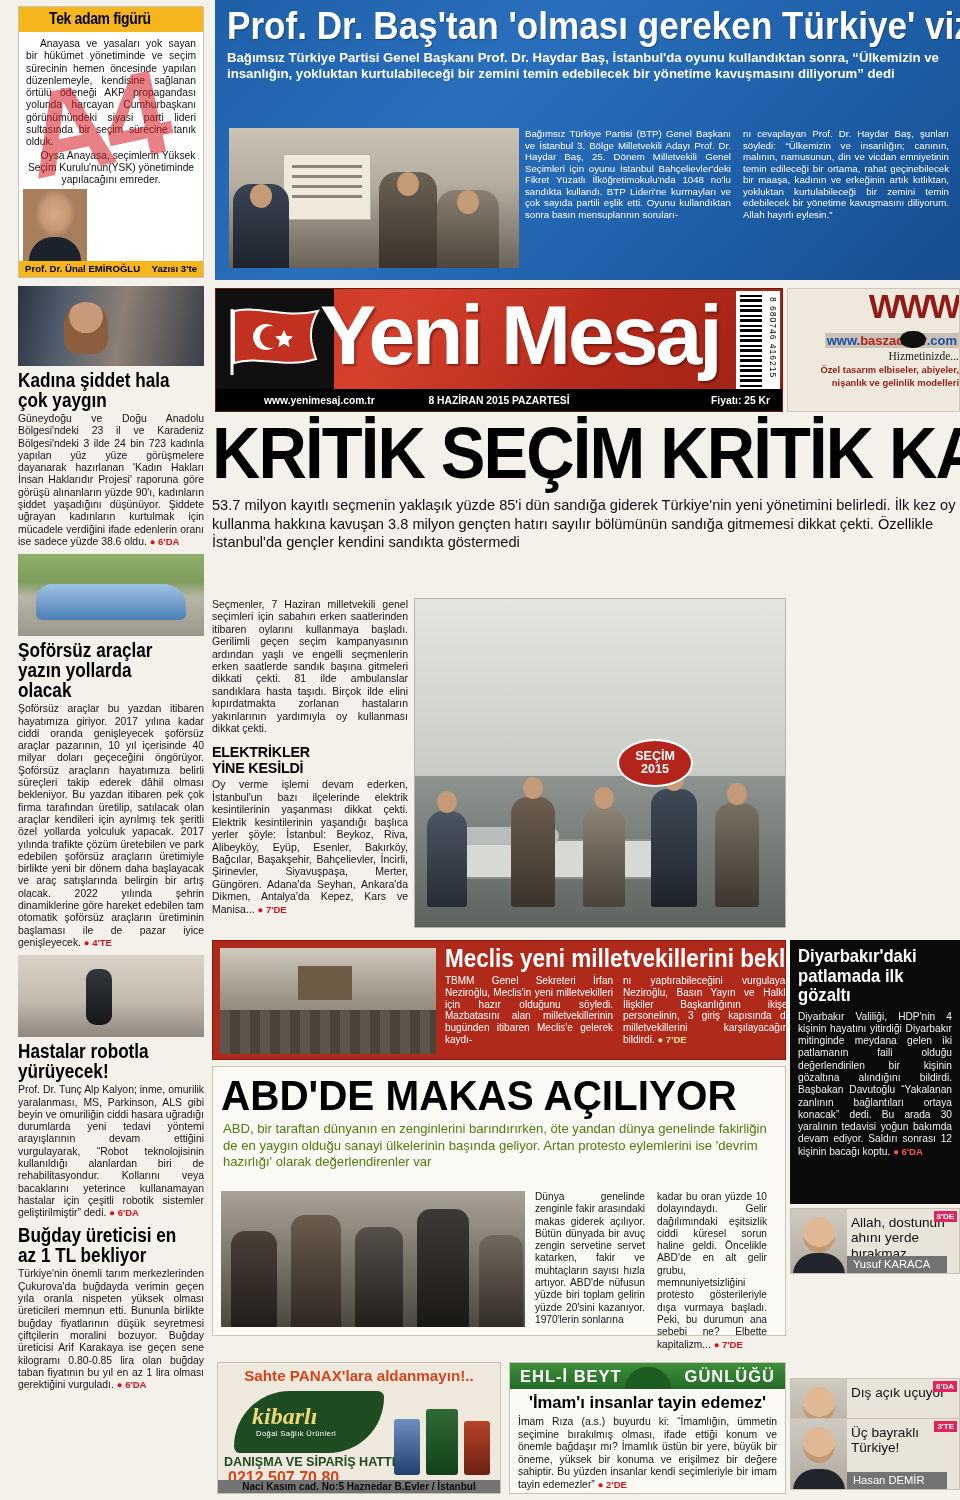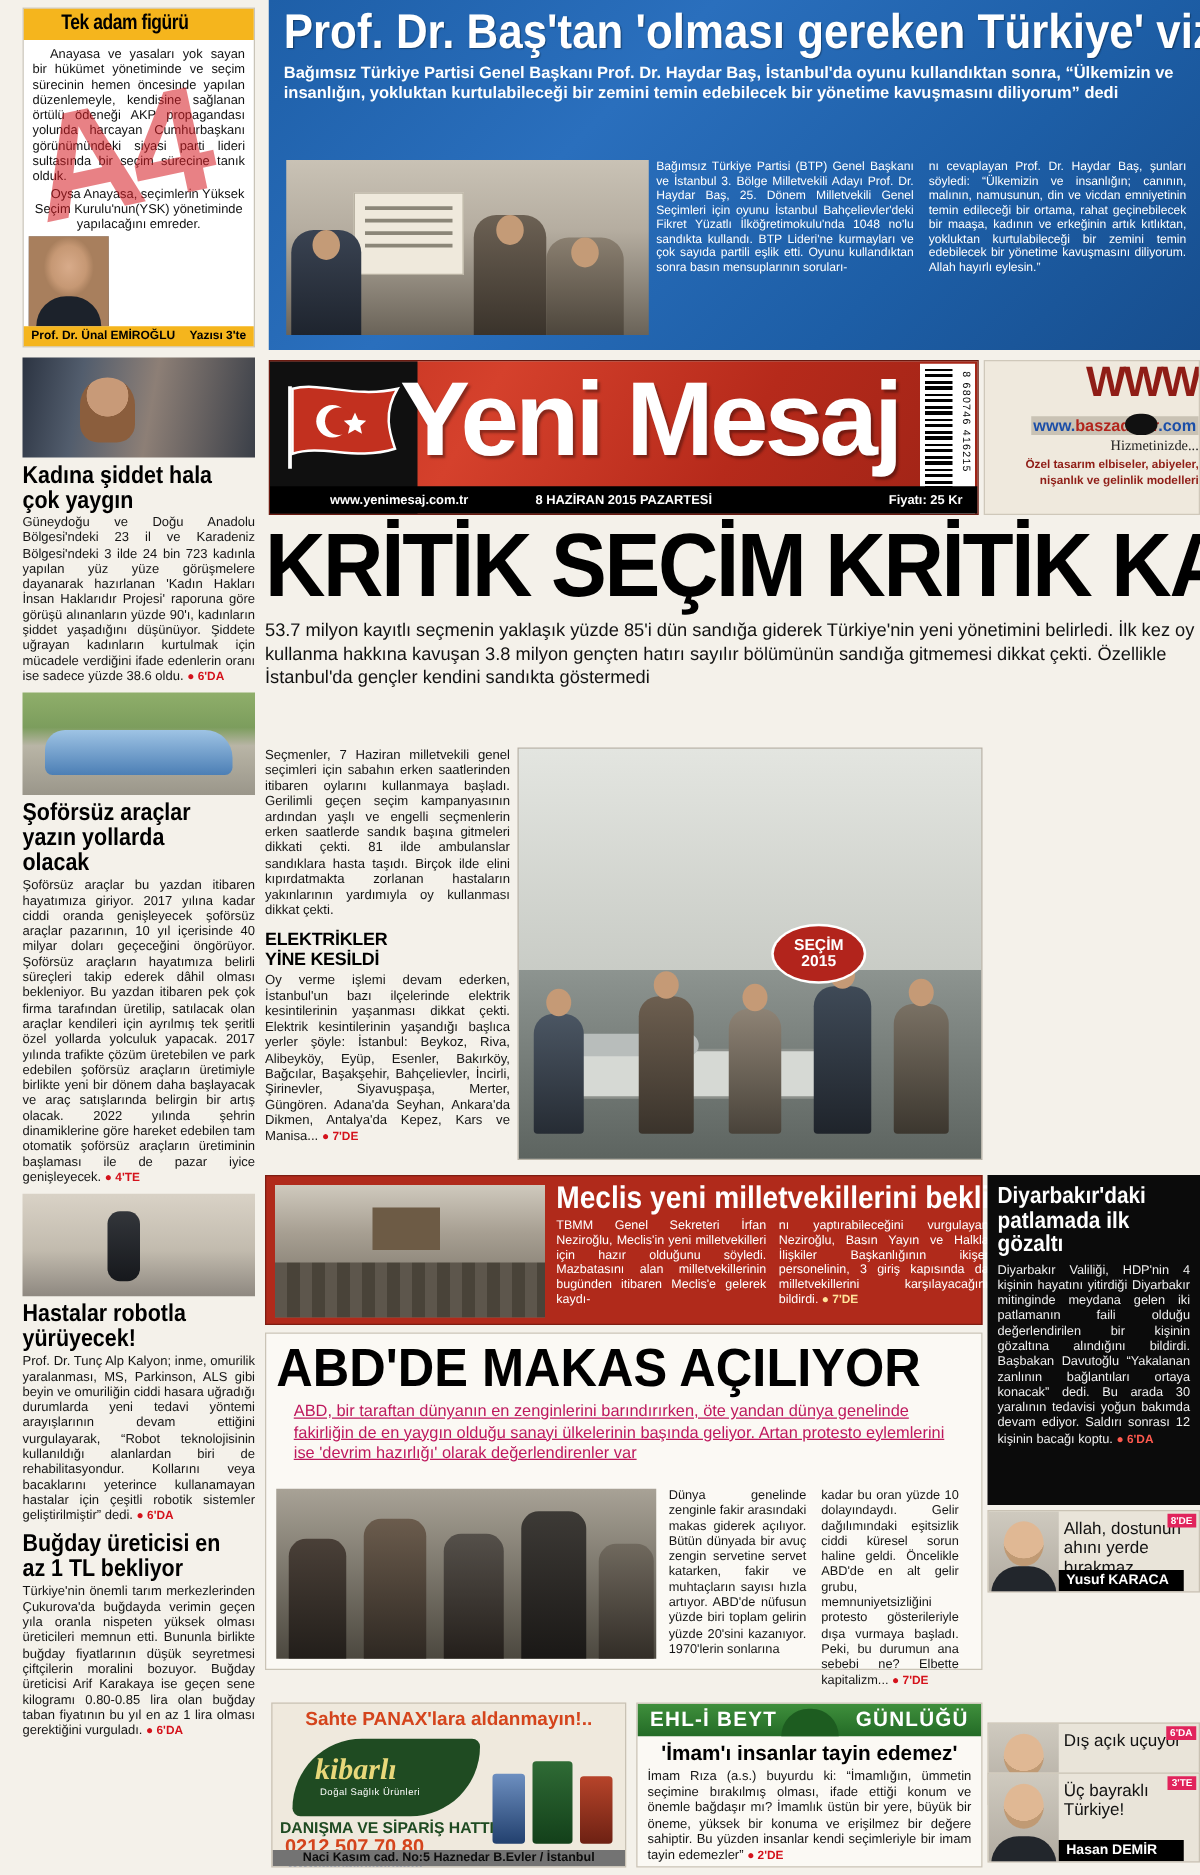--- a/index.html
+++ b/index.html
@@ -197,39 +197,39 @@
     transform:scaleX(0.9); transform-origin:left center; margin-bottom:6px;}
   #diyar p { font-size:10.2px; line-height:12.3px; text-align:justify; color:#f0f0f0;}
   #diyar .ref{color:#ff5a4f;}
 
   
   #abd { left: 212px; top: 1066px; width: 574px; height: 270px;
     background:#fbf9f4; border:1px solid #cac4b6; }
   #abd .big { margin:6px 0 0 8px; font-family:"Liberation Sans Narrow","Liberation Sans",sans-serif;
     font-weight:bold; font-size:43px; line-height:44px; color:#000;
     transform:scaleX(0.94); transform-origin:left center; white-space:nowrap;}
-  #abd .lead { margin:4px 10px 0 22px; font-size:13.1px; line-height:16.6px; color:#be185d;text-decoration:underline;}
+  #abd .lead { margin:4px 10px 0 10px; font-size:13.1px; line-height:16.6px; color:#4d7c0f;}
   #abd-photo { position:absolute; left:8px; top:124px; width:304px; height:136px;
     background: linear-gradient(to bottom,#a8a296 0%, #7f7a6f 45%, #4c483f 100%); overflow:hidden;}
   #abd-photo .q{position:absolute;bottom:0;border-radius:14px 14px 0 0;}
   #abd .c1,#abd .c2{position:absolute;top:124px;width:110px;font-size:10.2px;line-height:12.3px;text-align:justify;color:#141414;}
   #abd .c1{left:322px;} #abd .c2{left:444px;}
 
   
   .colm { position:absolute; left:790px; width:170px; height:66px;
     background:#e9e4d9; border:1px solid #c9c2b4; overflow:hidden;}
   .colm .pic { position:absolute; left:0; top:0; width:56px; height:66px;
     background: linear-gradient(to bottom,#cfcabf 0%, #b0aaa0 100%); }
   .colm .pic .face{position:absolute;left:12px;top:8px;width:32px;height:36px;border-radius:50%;
     background:radial-gradient(circle at 50% 35%, #e0b894 0 60%, #c09a74 61% 100%);}
   .colm .pic .suit{position:absolute;left:2px;bottom:0;width:52px;height:22px;border-radius:22px 22px 0 0;background:#22262c;}
   .colm .ttl { position:absolute; left:60px; top:6px; width:106px;
     font-family:"Liberation Sans","DejaVu Sans",sans-serif; font-size:13.6px; line-height:15.4px; color:#111;}
-  .colm .nm { position:absolute; left:56px; bottom:0; width:100px; background:#000000; color:#fff;
-    font-size:11.2px; font-weight:bold; padding:2px 4px 3px 6px;}
+  .colm .nm { position:absolute; left:56px; bottom:0; width:100px; background:#737373; color:#fff;
+    font-size:11.2px; font-weight:normal; padding:2px 4px 3px 6px;}
   .colm .pg { position:absolute; right:2px; top:2px; background:#e1245c; color:#fff;
     font-size:8px; font-weight:bold; padding:1px 3px; }
 
   
   #panax { left: 217px; top: 1362px; width: 284px; height: 132px;
     background:#efe9dd; border:1px solid #c9c2b4; overflow:hidden;}
   #panax .t1 { text-align:center; color:#d4441c; font-weight:bold; font-size:15.2px; margin-top:4px;}
   #panax .leaf { position:absolute; left:16px; top:28px; width:150px; height:62px;
     background:#1f4b22; border-radius:70px 8px 70px 8px; }
   #panax .kib { position:absolute; left:34px; top:40px; color:#e8d87a; font-size:24px;

